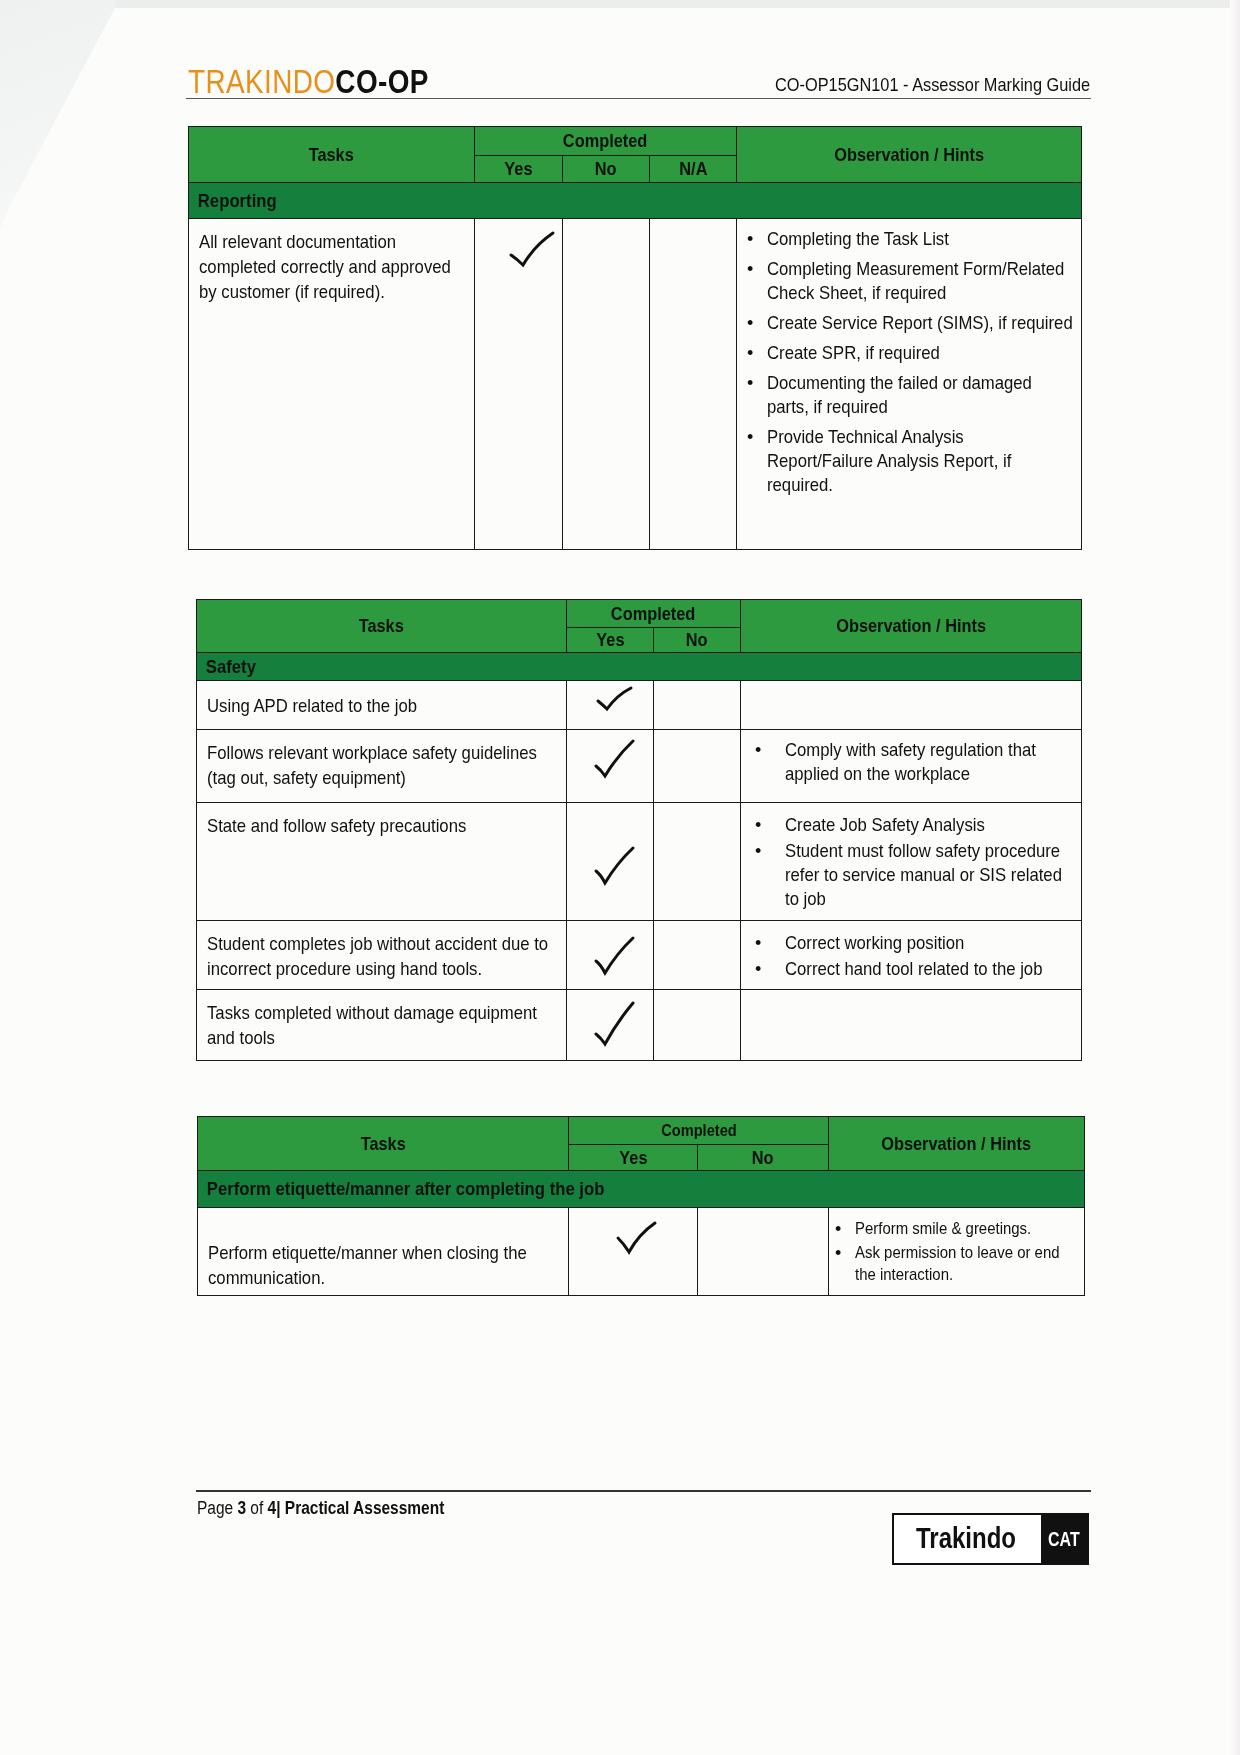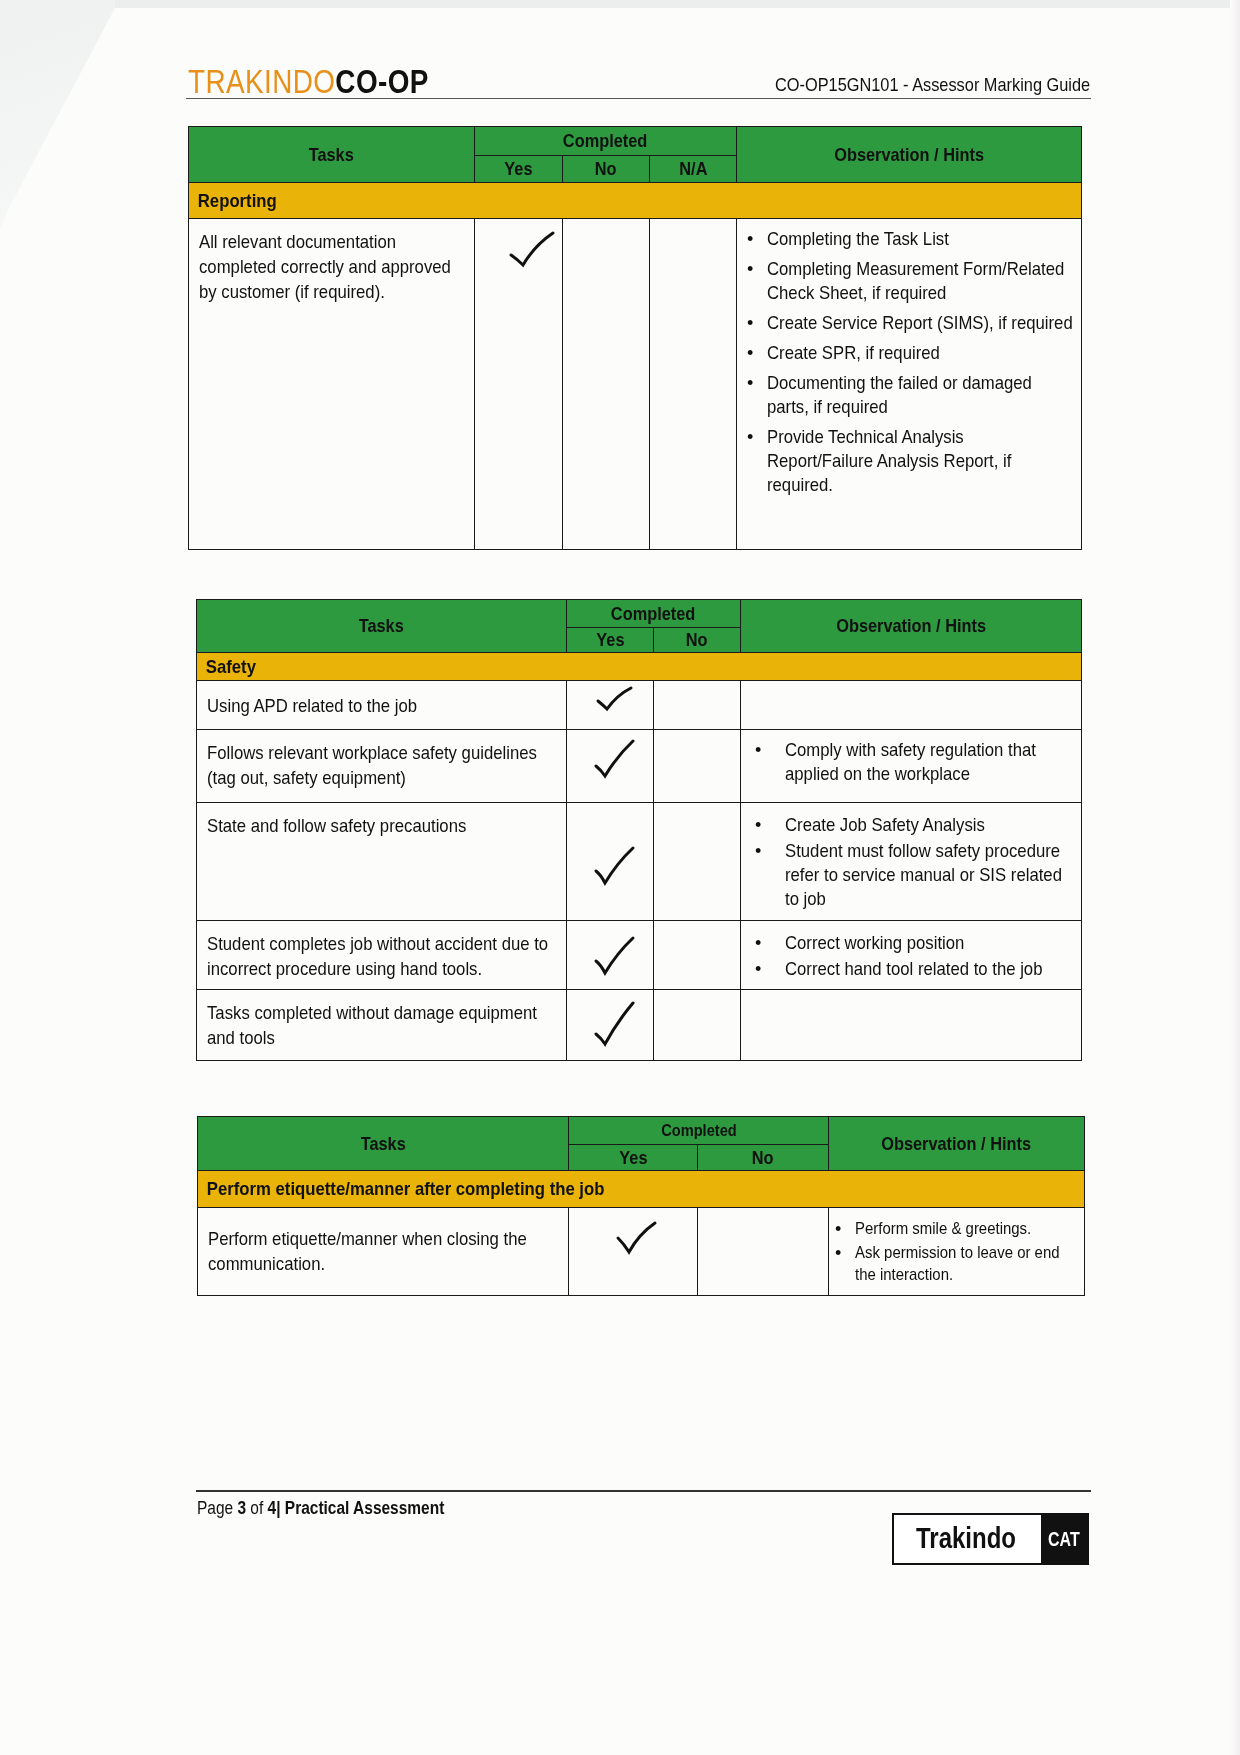--- a/index.html
+++ b/index.html
@@ -22,21 +22,21 @@
   .doc-id { position:absolute; left:775px; top:74px; font-size:19px; transform:scaleX(0.86); transform-origin:left top; white-space:nowrap; }
   .hline { position:absolute; left:186px; top:98px; width:905px; height:1px; background:#555; }
 
   table.grid {
     position:absolute; border-collapse:collapse; table-layout:fixed;
     font-size:19px;
   }
   table.grid td, table.grid th { border:1.5px solid #1a1a1a; padding:0; vertical-align:top; }
   .hdr { background:#2e9a3f; font-weight:700; color:#111; text-align:center; vertical-align:middle !important; }
   .hdr span { display:inline-block; transform:scaleX(0.86); }
-  .sec { background:#eab308; font-weight:700; text-align:left; vertical-align:middle !important; }
+  .sec { background:#15803d; font-weight:700; text-align:left; vertical-align:middle !important; }
   .sec span { display:inline-block; transform:scaleX(0.88); transform-origin:left center; padding-left:10px; white-space:nowrap; }
   .cell-text { padding:10px 10px 0 10px; line-height:25px; }
   .cond { display:inline-block; transform:scaleX(0.88); transform-origin:left top; width:113%; }
   .check { position:relative; height:100%; }
   .check svg { position:absolute; }
   ul.hints { margin:0; padding:8px 6px 6px 30px; list-style:none; line-height:24px; }
   ul.hints li { position:relative; margin-bottom:6px; }
   ul.hints li::before { content:"\2022"; position:absolute; left:-20px; top:0; font-size:18px; }
   ul.hints.wide { padding-left:44px;text-decoration:underline; }
   ul.hints.wide li::before { left:-30px; }
@@ -233,21 +233,21 @@
   </tr>
   <tr style="height:26px">
     <th class="hdr"><span>Yes</span></th>
     <th class="hdr"><span>No</span></th>
   </tr>
   <tr style="height:37px">
     <td class="sec" colspan="4"><span>Perform etiquette/manner after completing the job</span></td>
   </tr>
   <tr style="height:88px">
     <td>
-          <div class="cell-text" style="padding-top:18px"><span class="cond">Perform etiquette/manner when closing the communication.</span></div>
+          <div class="cell-text" style="padding-top:32px"><span class="cond">Perform etiquette/manner when closing the communication.</span></div>
         </td>
     <td>
           <div class="check">
             <svg width="44" height="36" style="left:46px;top:12px" viewBox="0 0 44 36">
               <path d="M3 18 Q9 24 14 32 Q24 14 40 3" fill="none" stroke="#111" stroke-width="3" stroke-linecap="round"></path>
             </svg>
           </div>
         </td>
     <td></td>
     <td>

